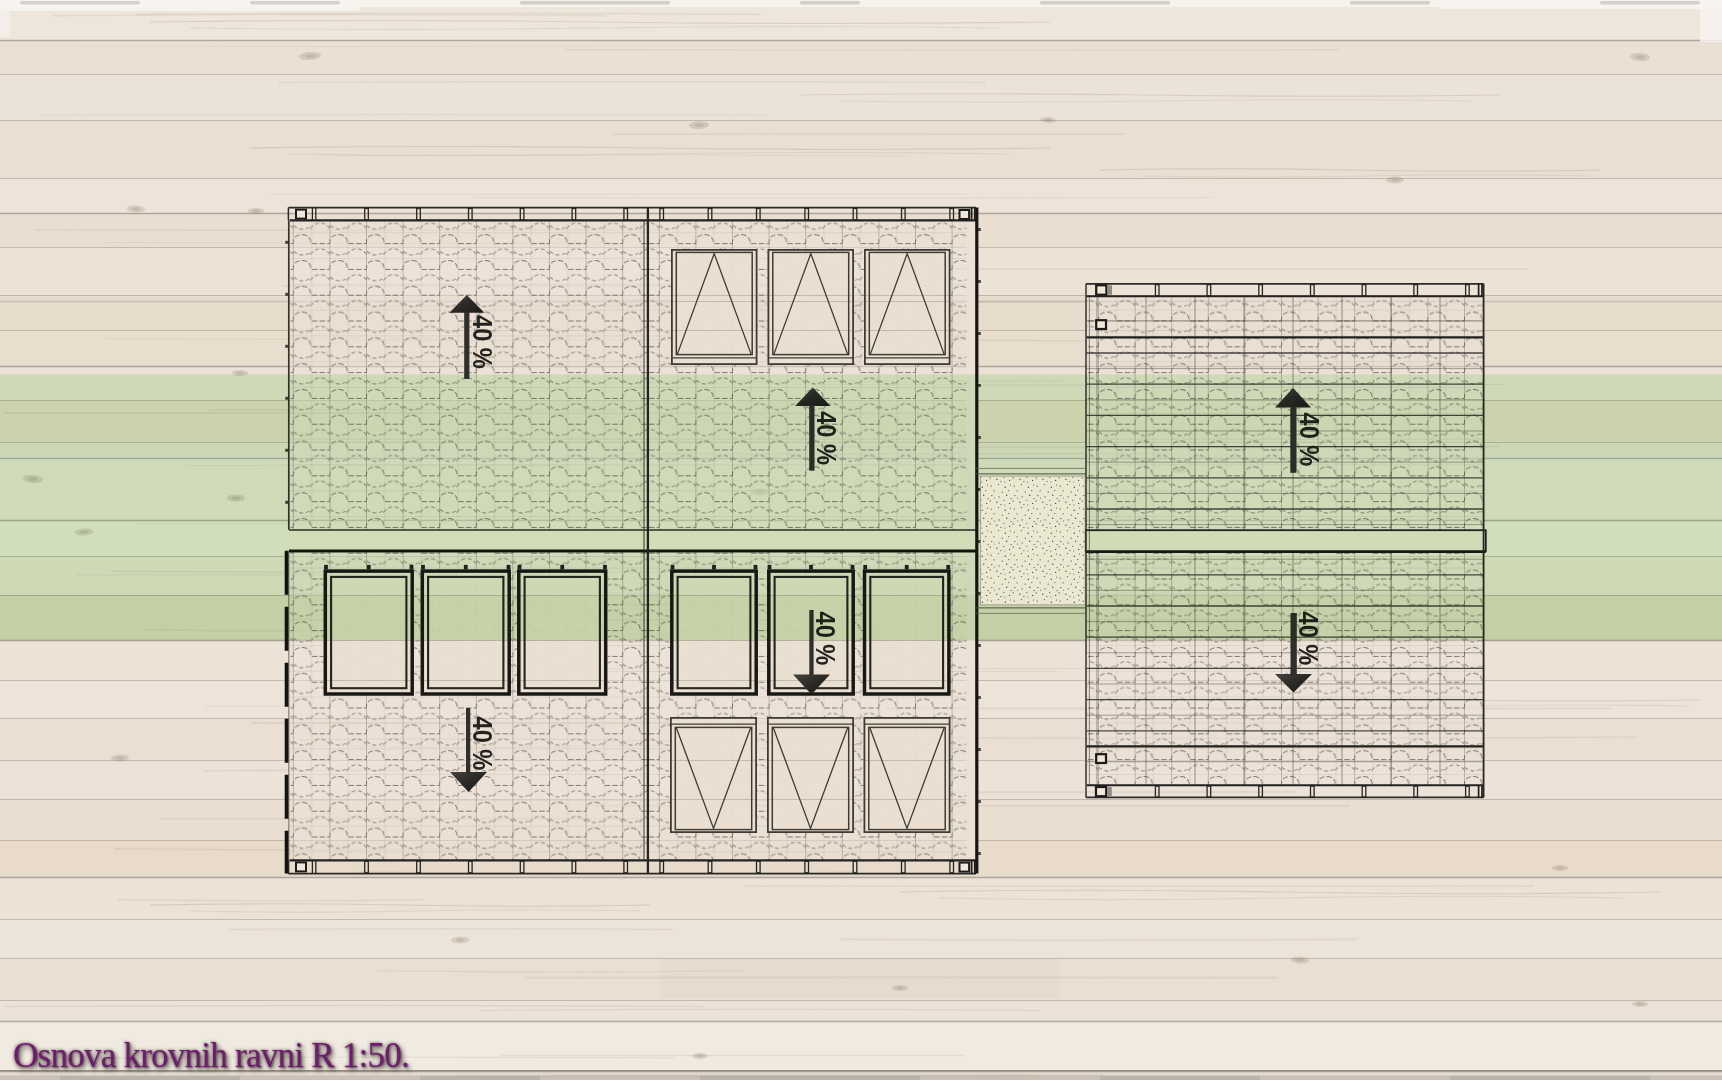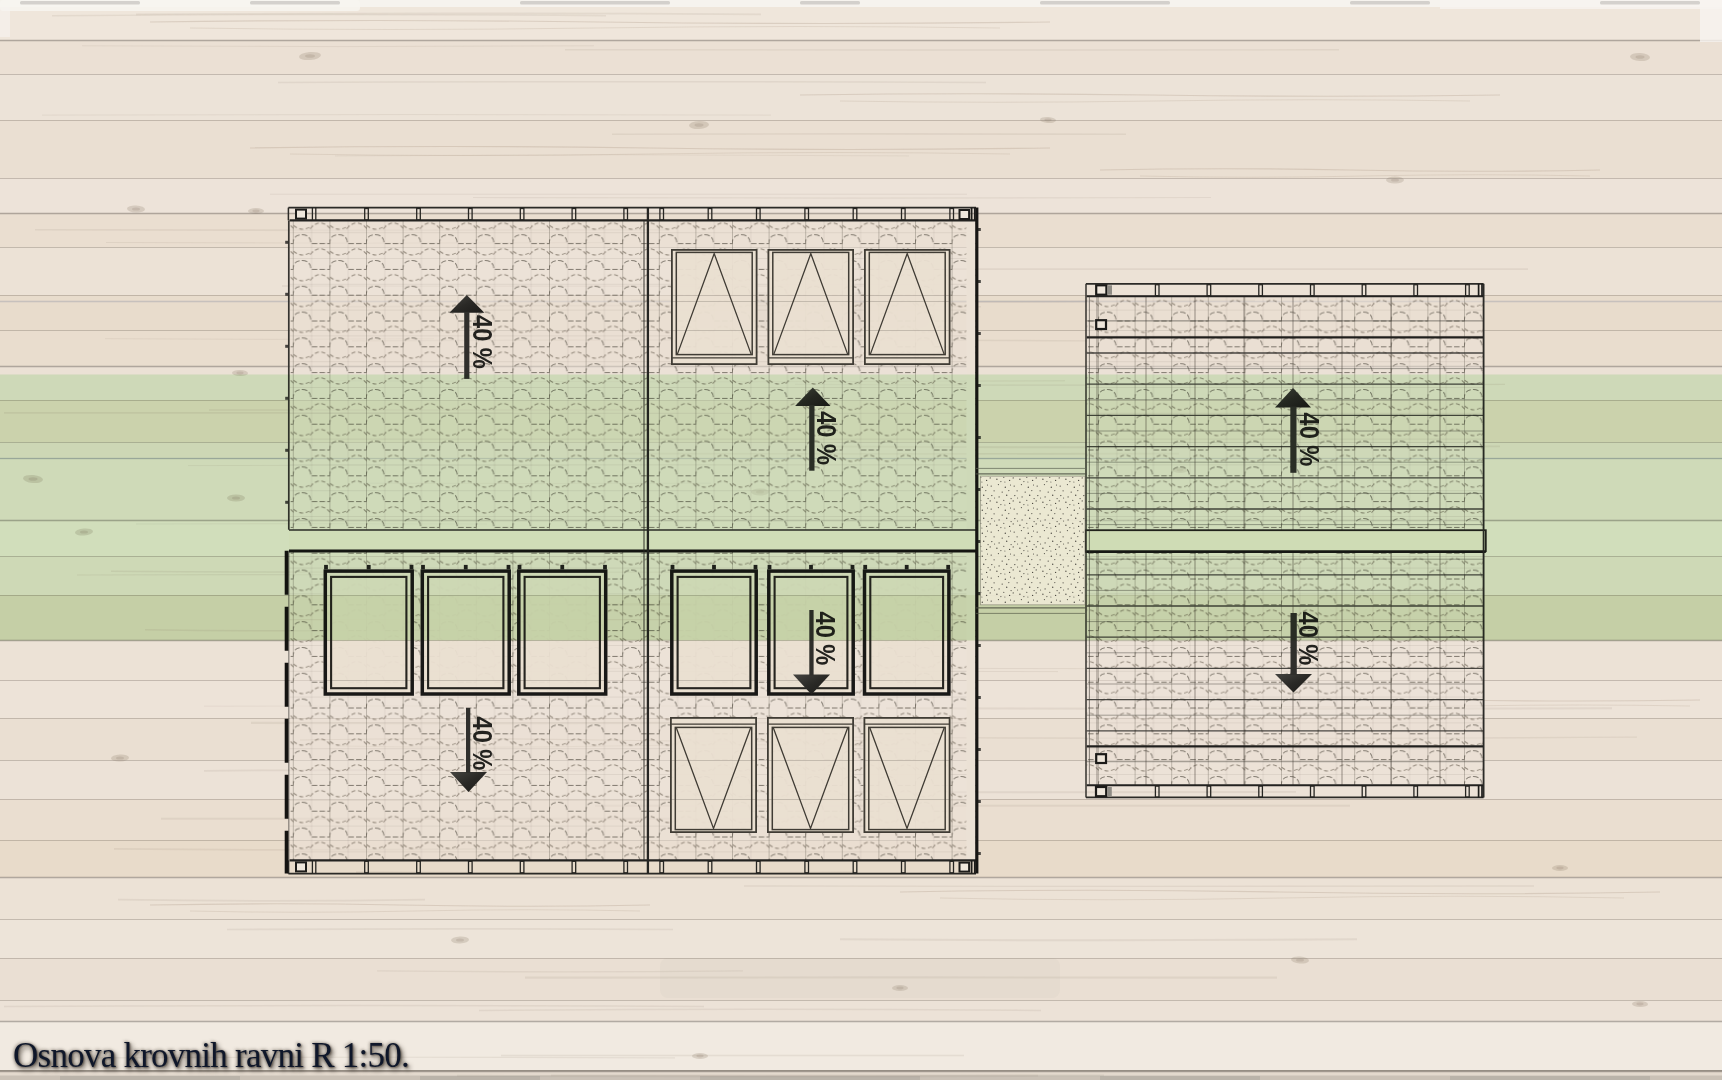--- a/index.html
+++ b/index.html
@@ -1,16 +1,16 @@
 <!DOCTYPE html>
 <html><head><meta charset="utf-8"><style>
 html,body{margin:0;padding:0;}
 body{width:1722px;height:1080px;overflow:hidden;font-family:"Liberation Sans",sans-serif;background:#ece2d7;}
 #label{position:absolute;left:13px;top:1036px;font-family:"Liberation Serif",serif;font-size:35px;
-letter-spacing:-0.75px;color:#0f172a;text-shadow:2px 3px 5px rgba(68,60,52,.95),1px 1px 2px rgba(80,72,62,.8),-1px -1px 3px rgba(105,96,85,.45);white-space:nowrap;}
+letter-spacing:-0.75px;color:#701a75;text-shadow:2px 3px 5px rgba(68,60,52,.95),1px 1px 2px rgba(80,72,62,.8),-1px -1px 3px rgba(105,96,85,.45);white-space:nowrap;}
 </style></head><body>
 
 <svg width="1722" height="1080" viewBox="0 0 1722 1080" xmlns="http://www.w3.org/2000/svg">
 <defs>
 <pattern id="tile" width="36.6" height="25.8" patternUnits="userSpaceOnUse">
   <path d="M-1,11.4 L0.2,11.4 C0.2,5.2 3.7,2.5 9.15,2.5 C14.6,2.5 18.1,5.2 18.1,11.4 L37.6,11.4" fill="none" stroke="rgba(96,90,80,0.78)" stroke-width="1.0" stroke-dasharray="5.5 2.2"></path>
   <path d="M-19.3,22.5 Q-9.15,10.5 1,22.5 M0.7,19.1 Q9.5,26.3 19.3,19.3 M17.3,22.5 Q27.45,10.5 37.6,22.5 M37.3,19.1 Q46,26.3 55,19.3" fill="none" stroke="rgba(104,94,80,0.66)" stroke-width="1.05" stroke-dasharray="4 2.6"></path>
   <line x1="0.5" y1="0" x2="0.5" y2="25.8" stroke="rgba(98,90,78,0.38)" stroke-width="0.9"></line>
   <line x1="18.8" y1="0" x2="18.8" y2="25.8" stroke="rgba(98,90,78,0.14)" stroke-width="0.8"></line>
   <line x1="0" y1="0.4" x2="36.6" y2="0.4" stroke="rgba(98,90,78,0.17)" stroke-width="0.7"></line>

